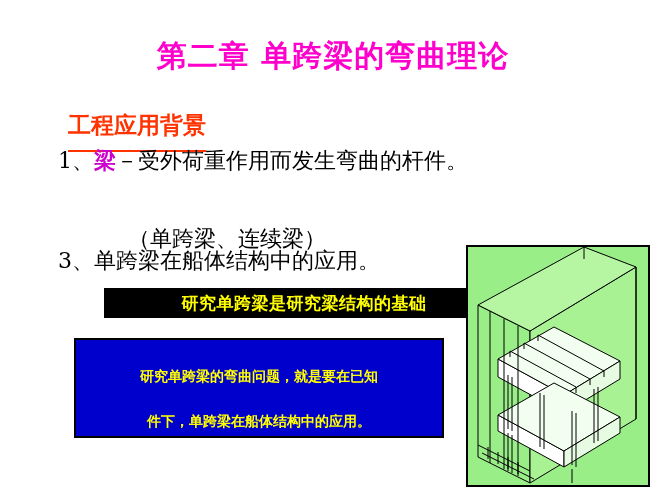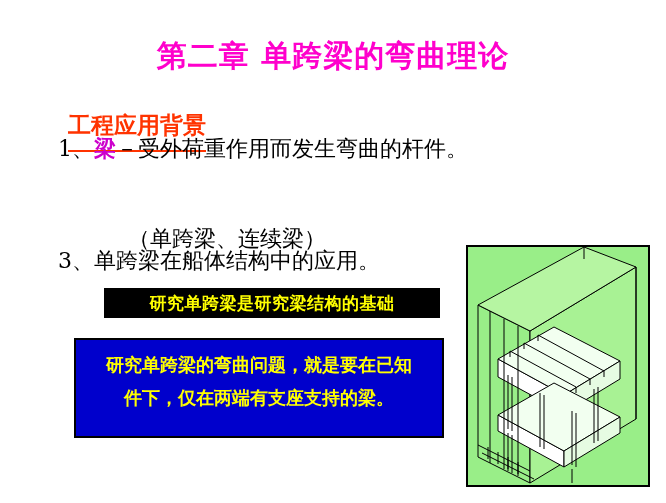--- a/index.html
+++ b/index.html
@@ -50,35 +50,36 @@
     position: absolute;
     font-size: 22px;
     color: #000000;
     font-family: "DejaVu Serif", "Liberation Serif", serif;
     white-space: nowrap;
   }
   .kw {
     color: #cc00cc;
     font-weight: bold;
   }
-  .ln1 { left: 58px; top: 134px; }
+  .ln1 { left: 58px; top: 146px; }
   .ln2 { left: 128px; top: 180px; margin-top: 44px; }
   .ln3 { left: 58px; top: 212px; }
   .ln4 { left: 58px; top: 246px; }
 
   .black-band {
     position: absolute;
     left: 104px;
     top: 288px;
     width: 336px;
     height: 30px;
     background: #000000;
     display: flex;
     align-items: center;
     justify-content: center;
+    padding-left: 32px;
   }
   .black-band span {
     color: #ffff00;
     font-size: 17px;
     font-weight: bold;
     font-family: "DejaVu Serif", "Liberation Serif", serif;
     letter-spacing: 0.5px;
   }
 
   .blue-box {
@@ -86,24 +87,24 @@
     left: 74px;
     top: 338px;
     width: 370px;
     height: 100px;
     background: #0000cc;
     border: 2px solid #000000;
     box-sizing: border-box;
     padding: 6px 10px 0 10px;
   }
   .blue-box p {
-    margin: 4px;
+    margin: 16px;
     text-align: center;
     color: #ffff00;
-    font-size: 18px;
+    font-size: 14px;
     font-weight: bold;
     line-height: 29px;
     font-family: "DejaVu Serif", "Liberation Serif", serif;
   }
 
   .figure {
     position: absolute;
     left: 466px;
     top: 245px;
     width: 184px;
@@ -138,21 +139,21 @@
   <div class="line ln4">
     <span>3、</span><span>单跨梁在船体结构中的应用。</span>
   </div>
 
   <div class="black-band">
     <span>研究单跨梁是研究梁结构的基础</span>
   </div>
 
   <div class="blue-box">
     <p>研究单跨梁的弯曲问题，就是要在已知</p>
-    <p>件下，仅在两端有支座支持的梁。</p>
+    <p>件下，单跨梁在船体结构中的应用。</p>
   </div>
 
   <div class="figure">
     <svg width="180" height="238" viewBox="0 0 180 238">
       <g stroke="#000000" fill="none" stroke-width="1">
 
         <path d="M10 58 L10 210 L62 236 L62 84 Z" fill="#99ee88"></path>
         <path d="M62 84 L168 20 L168 172 L62 236 Z" fill="#a8f294"></path>
         <path d="M10 58 L116 0 L168 20 L62 84 Z" fill="#b6f5a2"></path>
 

